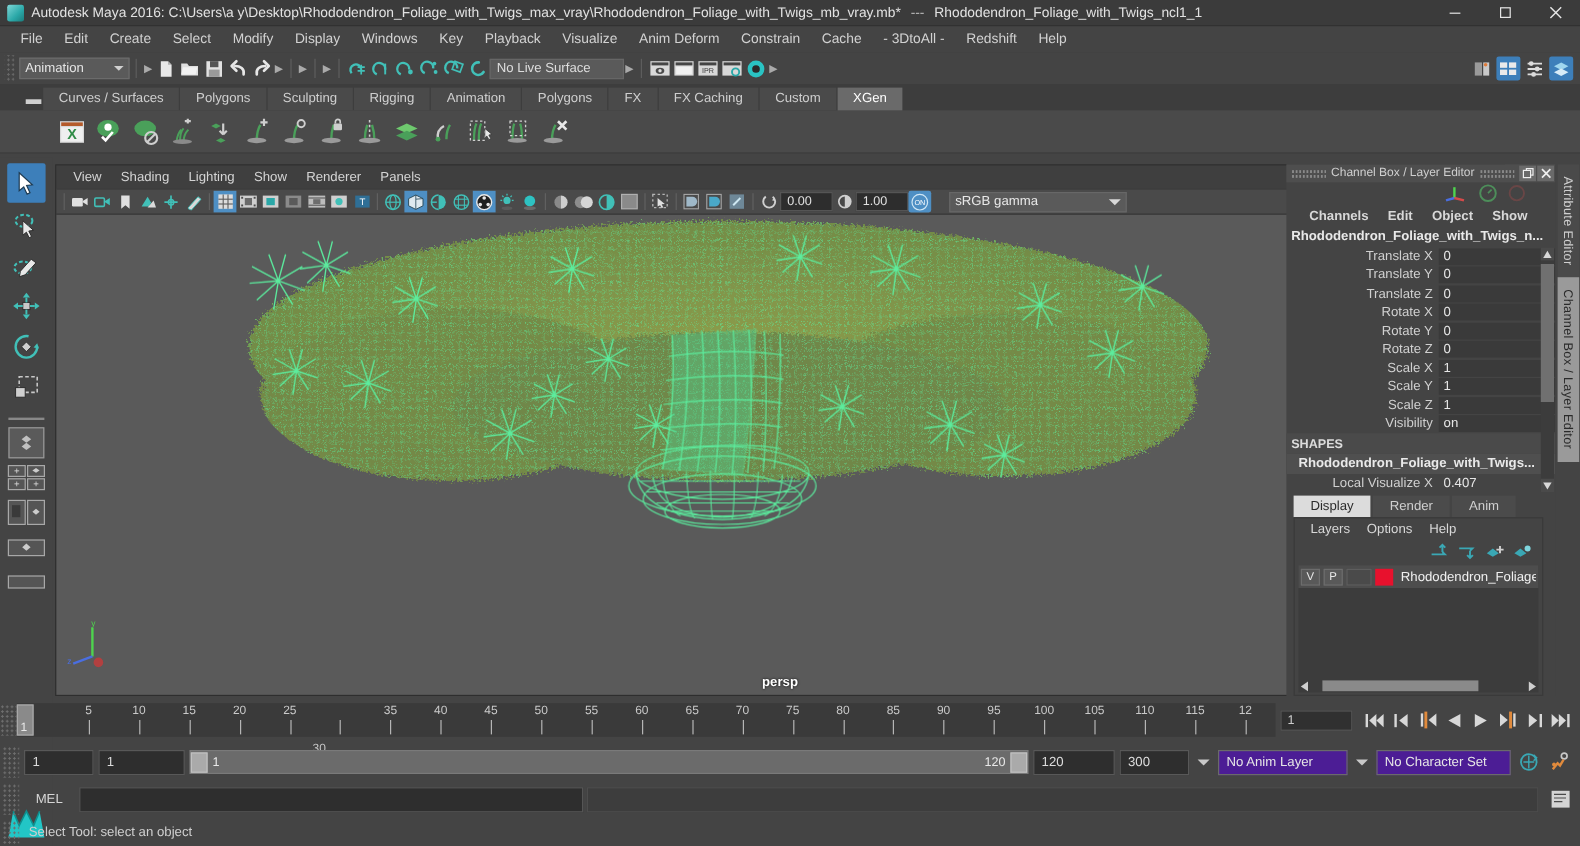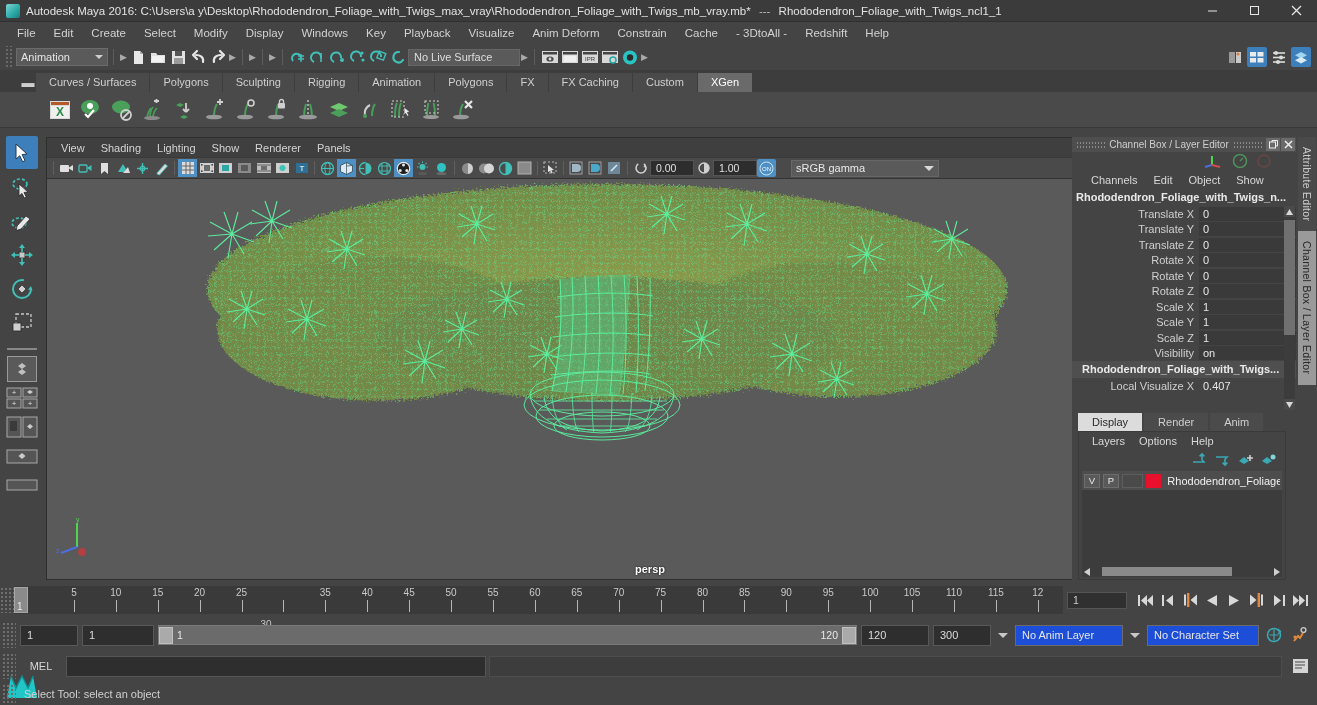--- a/index.html
+++ b/index.html
@@ -89,21 +89,21 @@
   
   .rp{position:absolute;left:1072px;top:137px;width:224px;height:443px;background:#444;
     display:flex;flex-direction:column;}
   .rp-title{height:15px;background:#4e4e4e;display:flex;align-items:center;font-size:10px;color:#cfcfcf;}
   .dots{width:34px;height:8px;background-image:radial-gradient(#8a8a8a .9px,transparent .9px);
     background-size:3px 4px;margin:0 4px;}
   .rp-title .ttl{font-size:10px;white-space:nowrap;}
   .rp-title .wbtn{width:14px;height:13px;display:flex;align-items:center;justify-content:center;
     background:#6a6a6a;margin-right:1px;color:#efefef;font-size:9px;}
   .gizmo-row{height:18px;display:flex;align-items:center;justify-content:flex-end;padding-right:24px;gap:8px;}
-  .cb-menu{height:19px;display:flex;align-items:center;padding-left:12px;gap:2px;}
+  .cb-menu{height:19px;display:flex;align-items:center;padding-left:12px;gap:2px;font-weight:bold;}
   .cb-menu .mi{padding:1px 7px;font-size:11px;color:#d8d8d8;}
   .cb-obj{font-size:11px;font-weight:bold;color:#e9e9e9;padding:2px 0 3px 4px;
     white-space:nowrap;overflow:hidden;}
   .cb-body{flex:0 0 auto;height:204px;position:relative;overflow:hidden;}
   .cb-row{display:flex;align-items:center;height:15.5px;}
   .cb-lab{flex:1;text-align:right;padding-right:5px;font-size:11px;color:#d0d0d0;white-space:nowrap;}
   .cb-val{width:97px;height:14px;background:#3a3a3a;font-size:11px;color:#e6e6e6;
     display:flex;align-items:center;padding-left:4px;}
   .cb-section{font-size:10.5px;font-weight:bold;color:#dcdcdc;padding:3px 0 2px 4px;background:#4a4a4a;}
   .cb-shape{font-size:11px;font-weight:bold;color:#e9e9e9;padding:2px 0 3px 10px;
@@ -153,21 +153,21 @@
 
   
   .rangerow{position:absolute;left:0;top:621px;width:1317px;height:28px;display:flex;align-items:center;gap:4px;}
   .rfield{height:21px;background:#2e2e2e;border:1px solid #585858;font-size:11px;color:#dcdcdc;
     display:flex;align-items:center;padding-left:6px;}
   .rangebar{position:relative;flex:1;height:20px;background:#6b6b6b;border:1px solid #7a7a7a;
     display:flex;align-items:center;}
   .rhandle{width:14px;height:17px;background:#aaa;border:1px solid #c0c0c0;flex:none;}
   .rangebar .lo{font-size:10.5px;color:#e8e8e8;padding-left:4px;}
   .rangebar .hi{font-size:10.5px;color:#e8e8e8;margin-left:auto;padding-right:4px;}
-  .combo{height:21px;background:#1d4ed8;border:1px solid #6a6a6a;font-size:11px;color:#e6e6e6;
+  .combo{height:21px;background:#4c1d95;border:1px solid #6a6a6a;font-size:11px;color:#e6e6e6;
     display:flex;align-items:center;padding:0 6px;}
   .carr{width:0;height:0;border-left:5px solid transparent;border-right:5px solid transparent;
     border-top:5px solid #c8c8c8;margin:0 3px;}
 
   
   .melrow{position:absolute;left:0;top:652px;width:1317px;height:28px;display:flex;align-items:center;gap:3px;}
   .mellabel{width:44px;text-align:center;font-size:11px;color:#d6d6d6;}
   .melfield{height:21px;background:#2e2e2e;border:1px solid #555;}
   .statusbar{position:absolute;left:0;top:682px;width:1317px;height:23px;display:flex;align-items:center;}
   .statusbar .txt{font-size:11px;color:#cfcfcf;padding-left:22px;}
@@ -1063,20 +1063,21 @@
       </div>
       <div class="cb-row">
         <div class="cb-lab">Scale Z</div>
         <div class="cb-val">1</div>
       </div>
       <div class="cb-row">
         <div class="cb-lab">Visibility</div>
         <div class="cb-val">on</div>
       </div>
 
+      <div class="cb-section">SHAPES</div>
       <div class="cb-shape">Rhododendron_Foliage_with_Twigs...</div>
 
       <div class="cb-row">
         <div class="cb-lab">Local Visualize X</div>
         <div class="cb-val" style="background:transparent">0.407</div>
       </div>
 
       <div class="cb-scroll"></div>
       <div class="cb-arrU">
         <svg width="7" height="6" viewBox="0 0 7 6">

